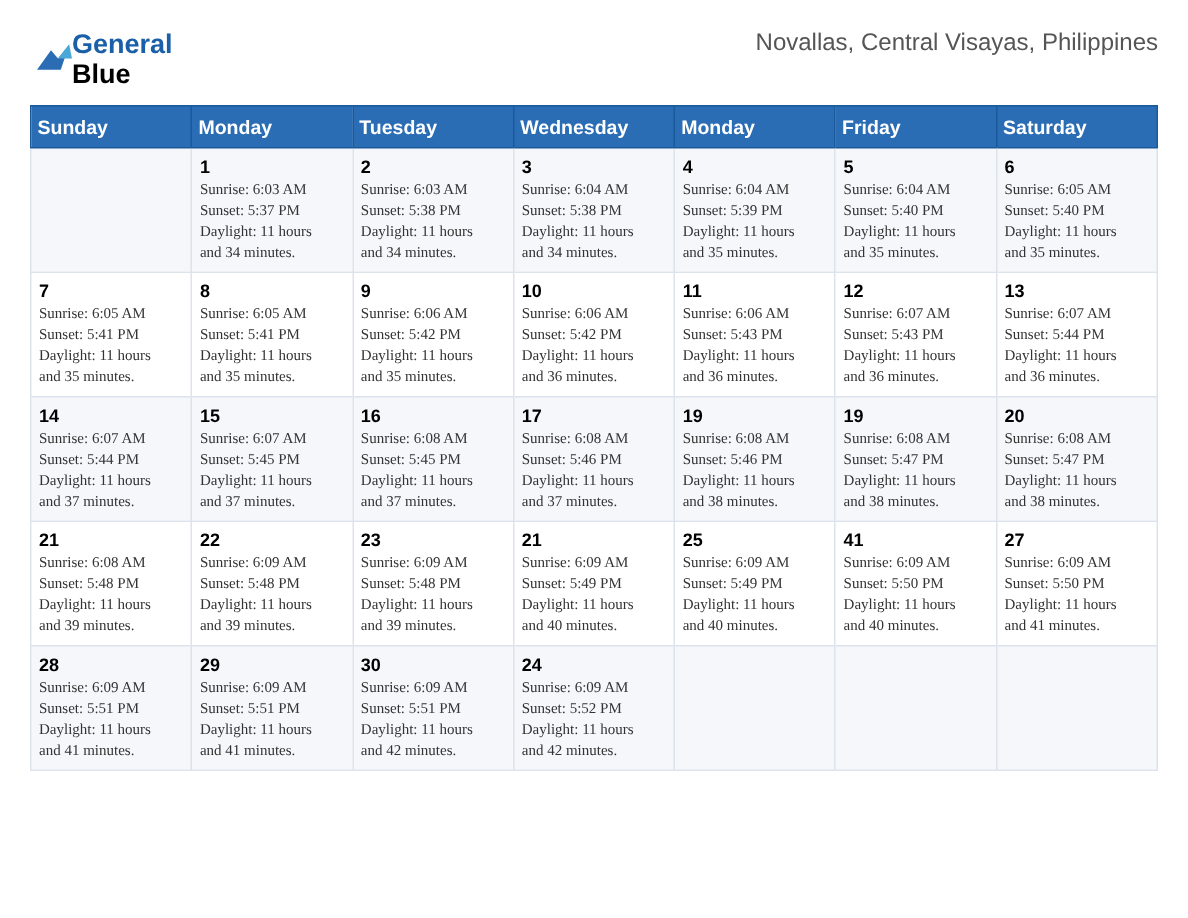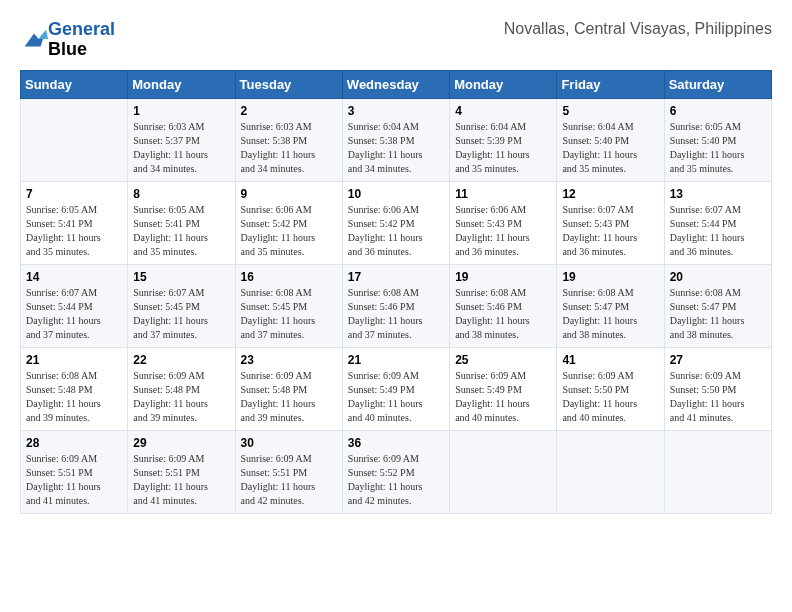--- a/index.html
+++ b/index.html
@@ -339,21 +339,21 @@
 and 41 minutes.</div>
         </td>
         <td>
           <span class="day-number">30</span>
           <div class="day-info" style="white-space: pre-line;">Sunrise: 6:09 AM
 Sunset: 5:51 PM
 Daylight: 11 hours
 and 42 minutes.</div>
         </td>
         <td>
-          <span class="day-number">36</span>
+          <span class="day-number">24</span>
           <div class="day-info" style="white-space: pre-line;">Sunrise: 6:09 AM
 Sunset: 5:52 PM
 Daylight: 11 hours
 and 42 minutes.</div>
         </td>
         <td class="empty-cell"></td>
         <td class="empty-cell"></td>
         <td class="empty-cell"></td>
       </tr>
     </tbody>

